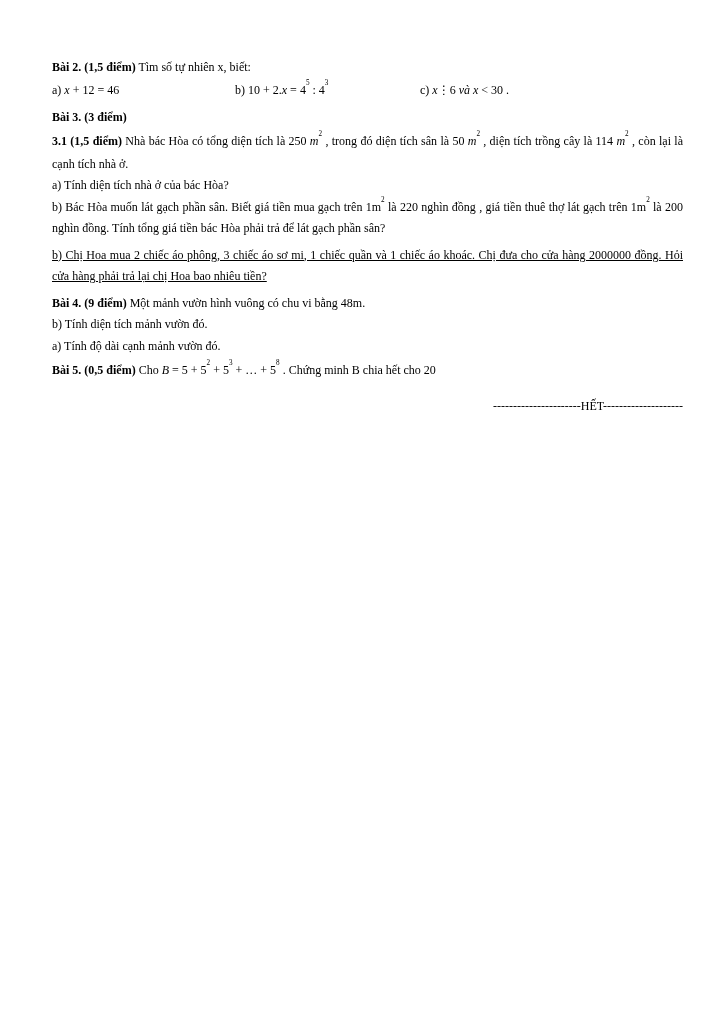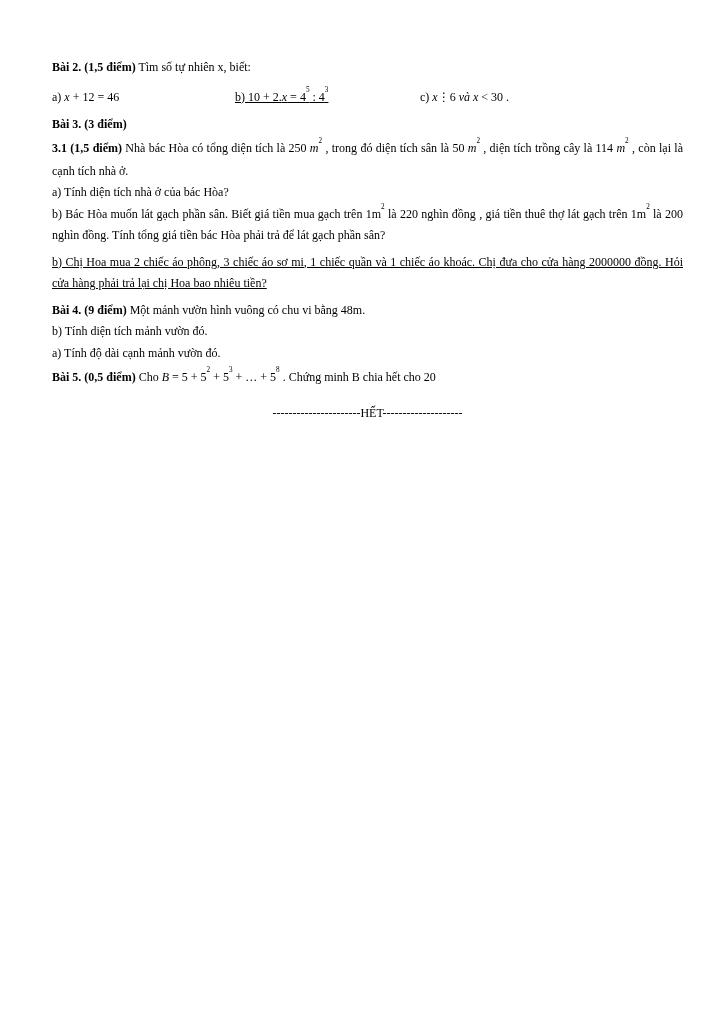--- a/index.html
+++ b/index.html
@@ -24,29 +24,29 @@
   p { margin: 0; }
   b, .bold { font-weight: bold; }
   .just { text-align: justify; }
   .mvar { font-style: italic; font-family: "Liberation Serif", "DejaVu Serif", serif; }
   sup.s {
     font-size: 0.6em;
     position: relative;
     top: -0.5em;
     line-height: 0;
   }
-  .eq-row { position: relative; height: 27px; margin-top: 8px; }
+  .eq-row { position: relative; height: 27px; margin-top: 1px; }
   .eq-a { position: absolute; left: 0; }
-  .eq-b { position: absolute; left: 183px; text-decoration: underline; }
+  .eq-b { position: absolute; left: 183px; }
   .eq-c { position: absolute; left: 368px; }
   .p31 { margin-top: 2px; line-height: 22.5px; }
   .p32b { margin-top: 5px; text-decoration: underline; }
   .b4h { margin-top: 5px; }
   .b5 { margin-top: 3px; }
-  .footer { text-align: center; margin-top: 14px; }
+  .footer { text-align: right; margin-top: 14px; }
 </style>
 </head>
 <body>
 
 <div class="page">
   <div class="content">
 
     <p><b>Bài 2. (1,5 điểm)</b><span> Tìm số tự nhiên x, biết:</span></p>
 
     <div class="eq-row">

